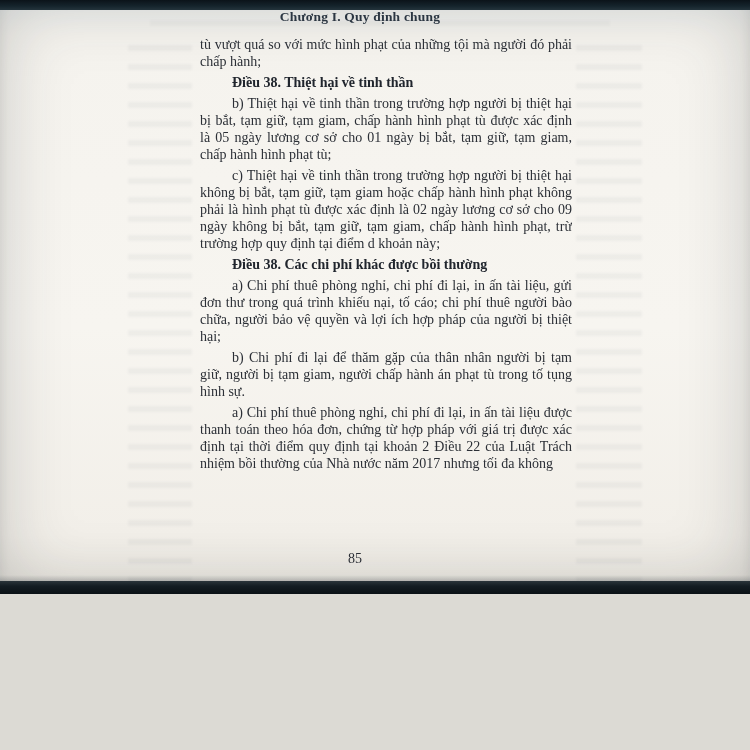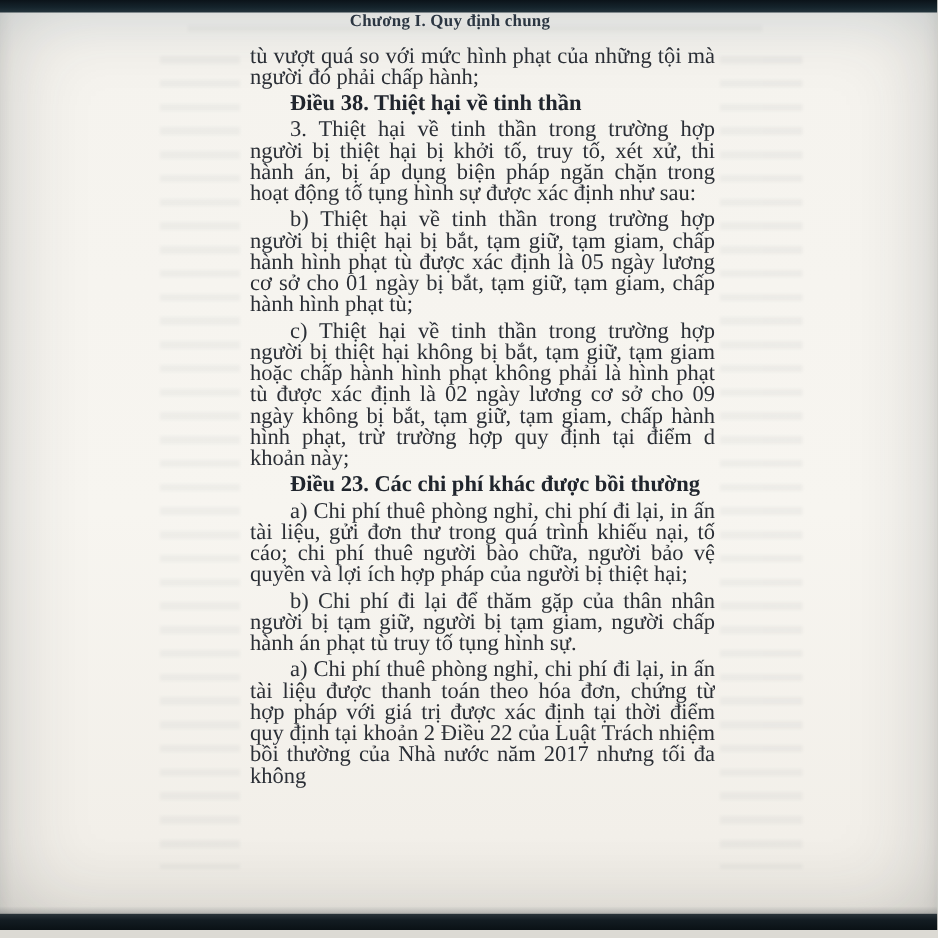--- a/index.html
+++ b/index.html
@@ -2,21 +2,21 @@
 <html><head>
 <meta charset="utf-8">
 <style>
   html,body{margin:0;padding:0;}
   body{
     width:750px;height:750px;overflow:hidden;
     font-family:"Liberation Serif","DejaVu Serif",serif;
     background:#dcdad4;
   }
   .photo{
-    position:relative;width:750px;height:744px;overflow:hidden;
+    position:relative;width:750px;height:594px;overflow:hidden;
     background:linear-gradient(180deg,#eef0ee 0%,#f5f3ee 6%,#f7f5f0 55%,#f2efe9 90%,#e9e6df 100%);
     box-shadow:inset 0 0 70px rgba(40,45,50,0.22), inset 0 0 12px rgba(40,45,50,0.10);
   }
   
   .edge-top{
     position:absolute;top:0;left:0;width:750px;height:10px;
     background:linear-gradient(180deg,#0b1319 0%,#15242c 60%,#24343c 100%);
   }
   .edge-bottom{
     position:absolute;bottom:0;left:0;width:750px;height:13px;
@@ -39,21 +39,21 @@
       180deg,
       rgba(90,100,110,0.10) 0px, rgba(90,100,110,0.10) 6px,
       rgba(90,100,110,0.0) 6px, rgba(90,100,110,0.0) 19px);
   }
   .bleed-left{left:128px;top:45px;width:64px;height:650px;}
   .bleed-right{left:576px;top:45px;width:66px;height:650px;}
   .bleed-top{left:150px;top:20px;width:460px;height:18px;opacity:0.4;}
   
   .text-block{
     position:absolute;left:200px;top:36px;width:372px;height:660px;
-    font-size:18px;line-height:17px;color:#2b2f36;overflow:hidden;
+    font-size:14px;line-height:17px;color:#2b2f36;overflow:hidden;
   }
   .para{margin:0 0 4px 0;text-indent:32px;text-align:justify;}
   .para.continuation{text-indent:0;}
   .para.heading{font-weight:bold;color:#20252d;margin:3px 0 4px 0;}
   .page-number{
     position:absolute;bottom:27px;left:0;width:710px;
     text-align:center;font-size:14px;color:#2b2f36;
   }
 </style>
 </head>
@@ -65,25 +65,25 @@
 
   <div class="bleed bleed-top"></div>
   <div class="bleed bleed-left"></div>
   <div class="bleed bleed-right"></div>
 
   <div class="running-head">Chương I. Quy định chung</div>
 
   <div class="text-block">
       <p class="para continuation">tù vượt quá so với mức hình phạt của những tội mà người đó phải chấp hành;</p>
       <p class="para heading">Điều 38. Thiệt hại về tinh thần</p>
-      <p class="para body">3. Thiệt hại về tinh thần trong trường hợp người bị thiệt hại bị khởi tố, truy tố, xét xử, thi hành án, bị áp dụng biện pháp ngăn chặn trong hoạt động tố tụng hình sự được xác định như sau:</p>
       <p class="para body">b) Thiệt hại về tinh thần trong trường hợp người bị thiệt hại bị bắt, tạm giữ, tạm giam, chấp hành hình phạt tù được xác định là 05 ngày lương cơ sở cho 01 ngày bị bắt, tạm giữ, tạm giam, chấp hành hình phạt tù;</p>
       <p class="para body">c) Thiệt hại về tinh thần trong trường hợp người bị thiệt hại không bị bắt, tạm giữ, tạm giam hoặc chấp hành hình phạt không phải là hình phạt tù được xác định là 02 ngày lương cơ sở cho 09 ngày không bị bắt, tạm giữ, tạm giam, chấp hành hình phạt, trừ trường hợp quy định tại điểm d khoản này;</p>
-      <p class="para heading">Điều 23. Các chi phí khác được bồi thường</p>
+      <p class="para heading">Điều 38. Các chi phí khác được bồi thường</p>
       <p class="para body">a) Chi phí thuê phòng nghỉ, chi phí đi lại, in ấn tài liệu, gửi đơn thư trong quá trình khiếu nại, tố cáo; chi phí thuê người bào chữa, người bảo vệ quyền và lợi ích hợp pháp của người bị thiệt hại;</p>
-      <p class="para body">b) Chi phí đi lại để thăm gặp của thân nhân người bị tạm giữ, người bị tạm giam, người chấp hành án phạt tù truy tố tụng hình sự.</p>
+      <p class="para body">b) Chi phí đi lại để thăm gặp của thân nhân người bị tạm giữ, người bị tạm giam, người chấp hành án phạt tù trong tố tụng hình sự.</p>
       <p class="para body">a) Chi phí thuê phòng nghỉ, chi phí đi lại, in ấn tài liệu được thanh toán theo hóa đơn, chứng từ hợp pháp với giá trị được xác định tại thời điểm quy định tại khoản 2 Điều 22 của Luật Trách nhiệm bồi thường của Nhà nước năm 2017 nhưng tối đa không</p>
     </div>
 
+  <div class="page-number">85</div>
 
   <div class="edge-bottom"></div>
 
 </div>
 
 </body></html>

